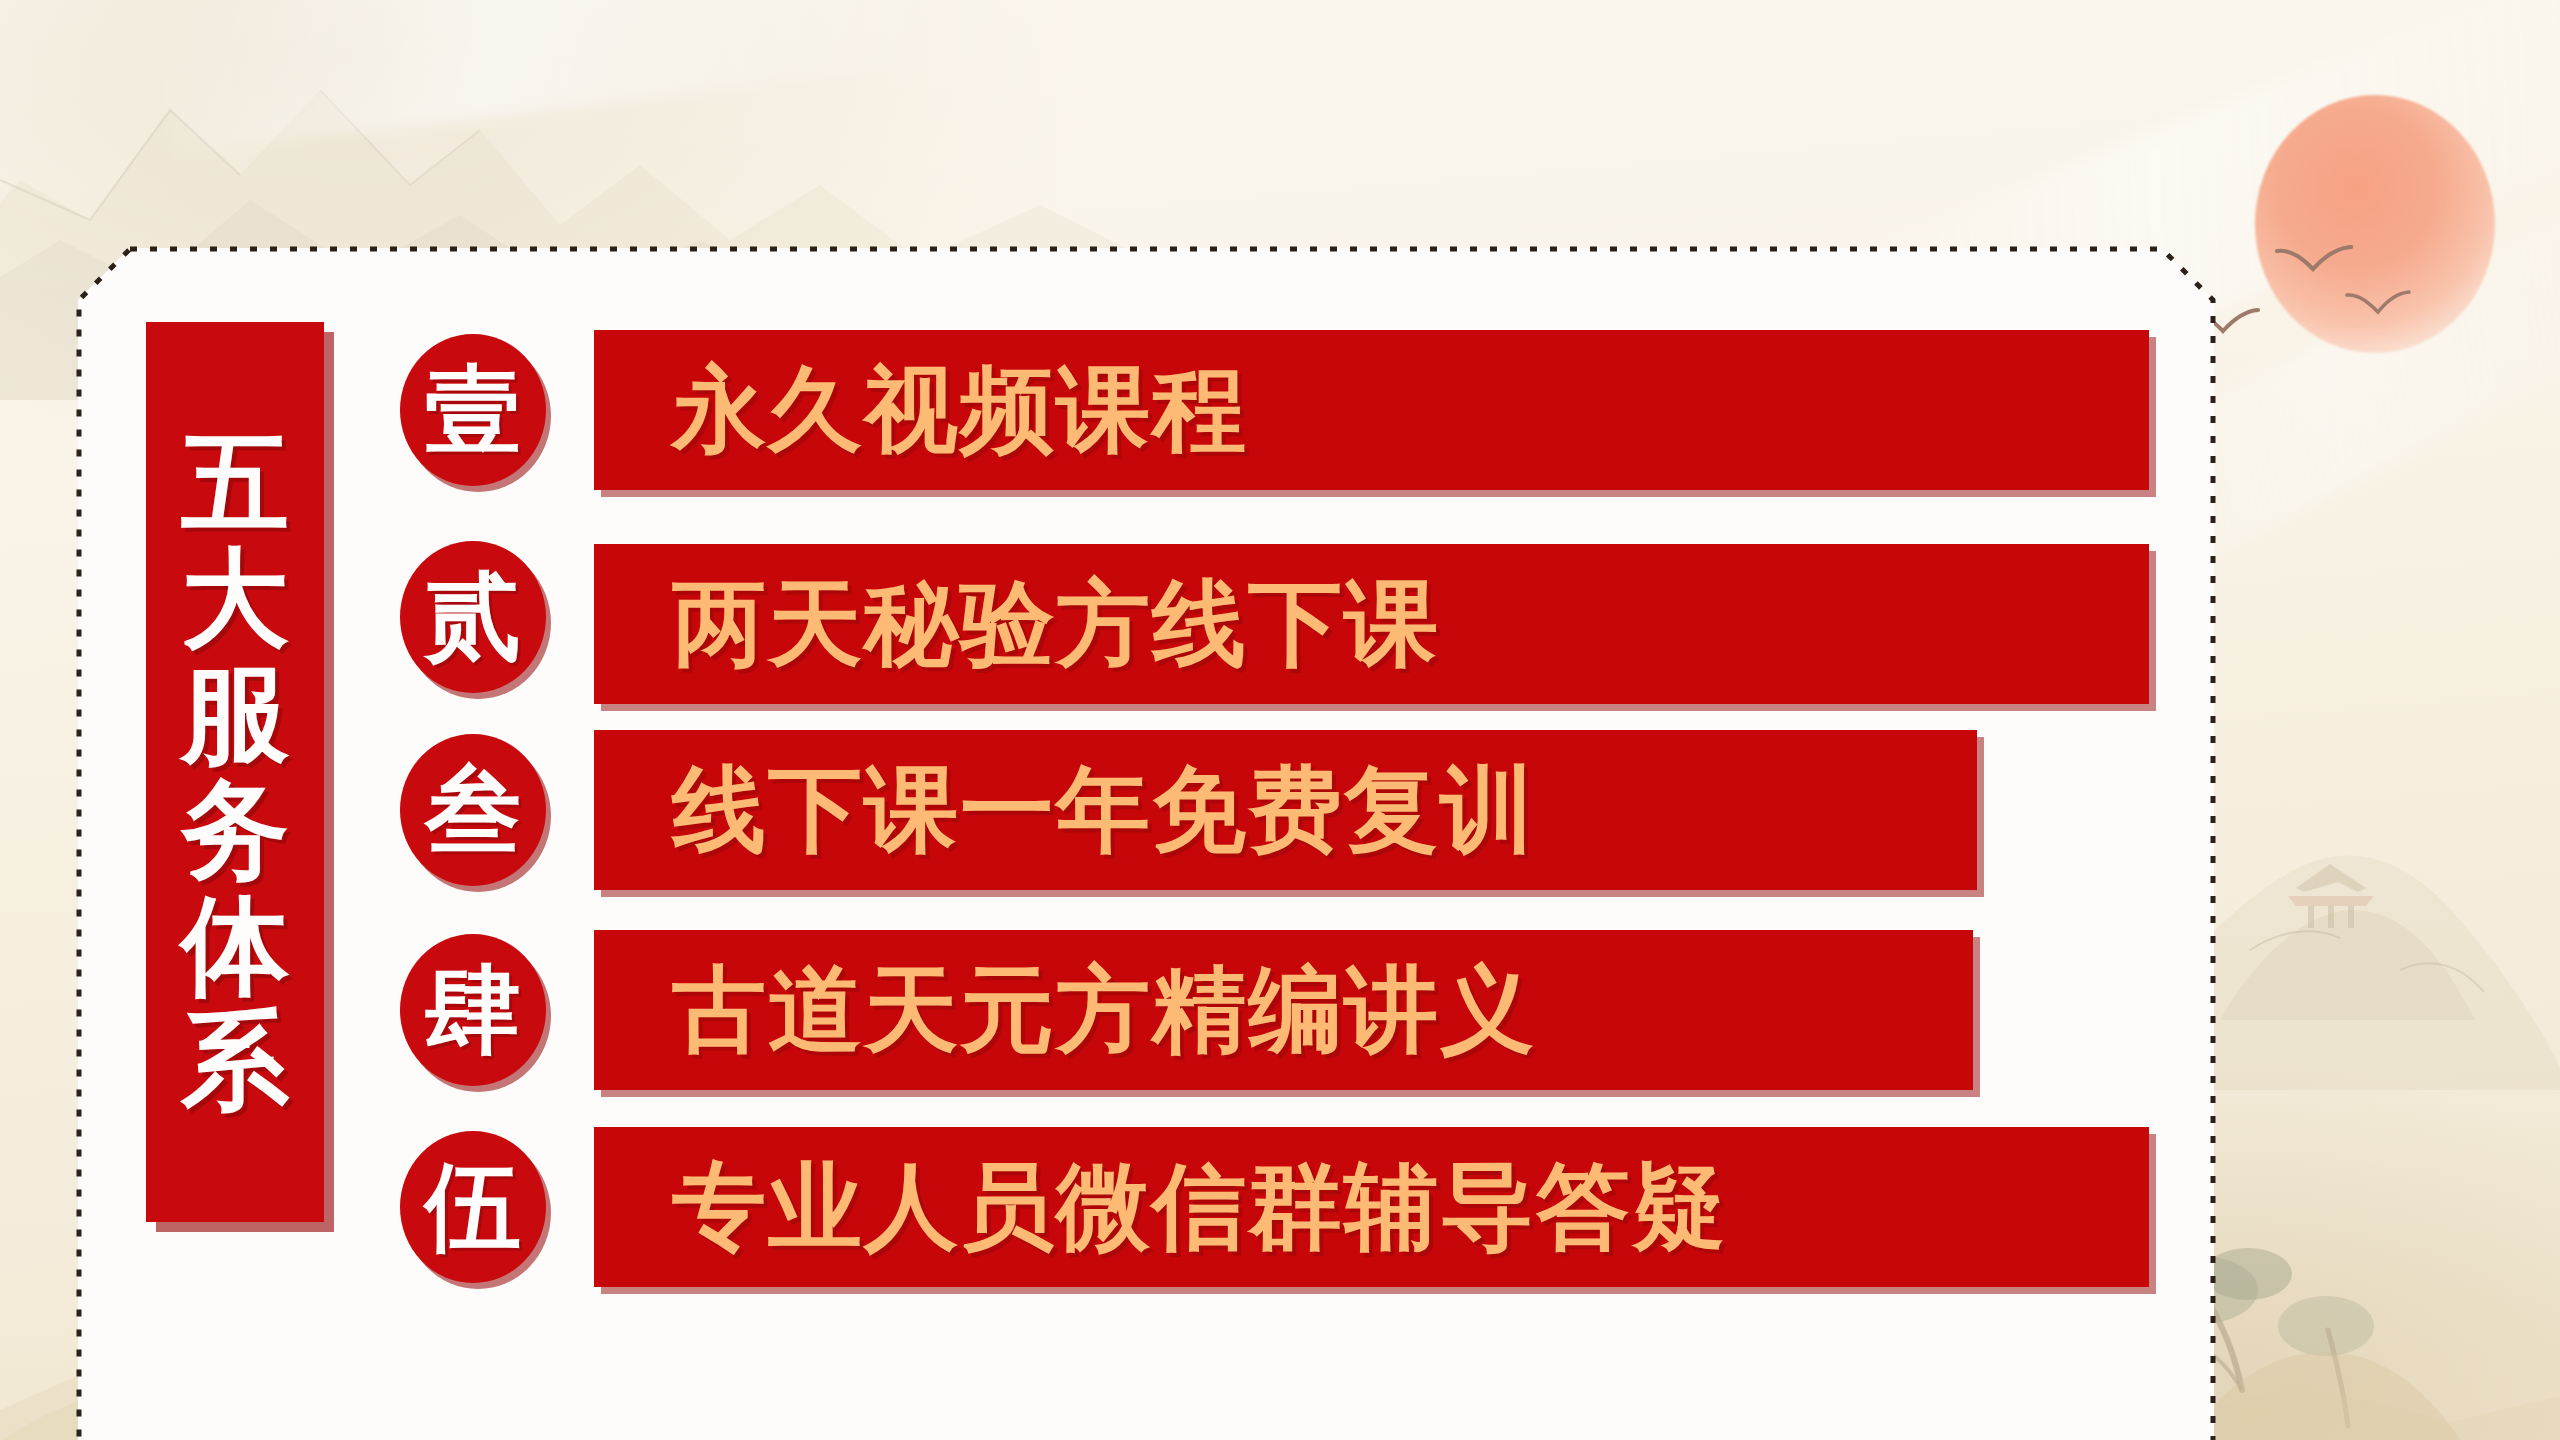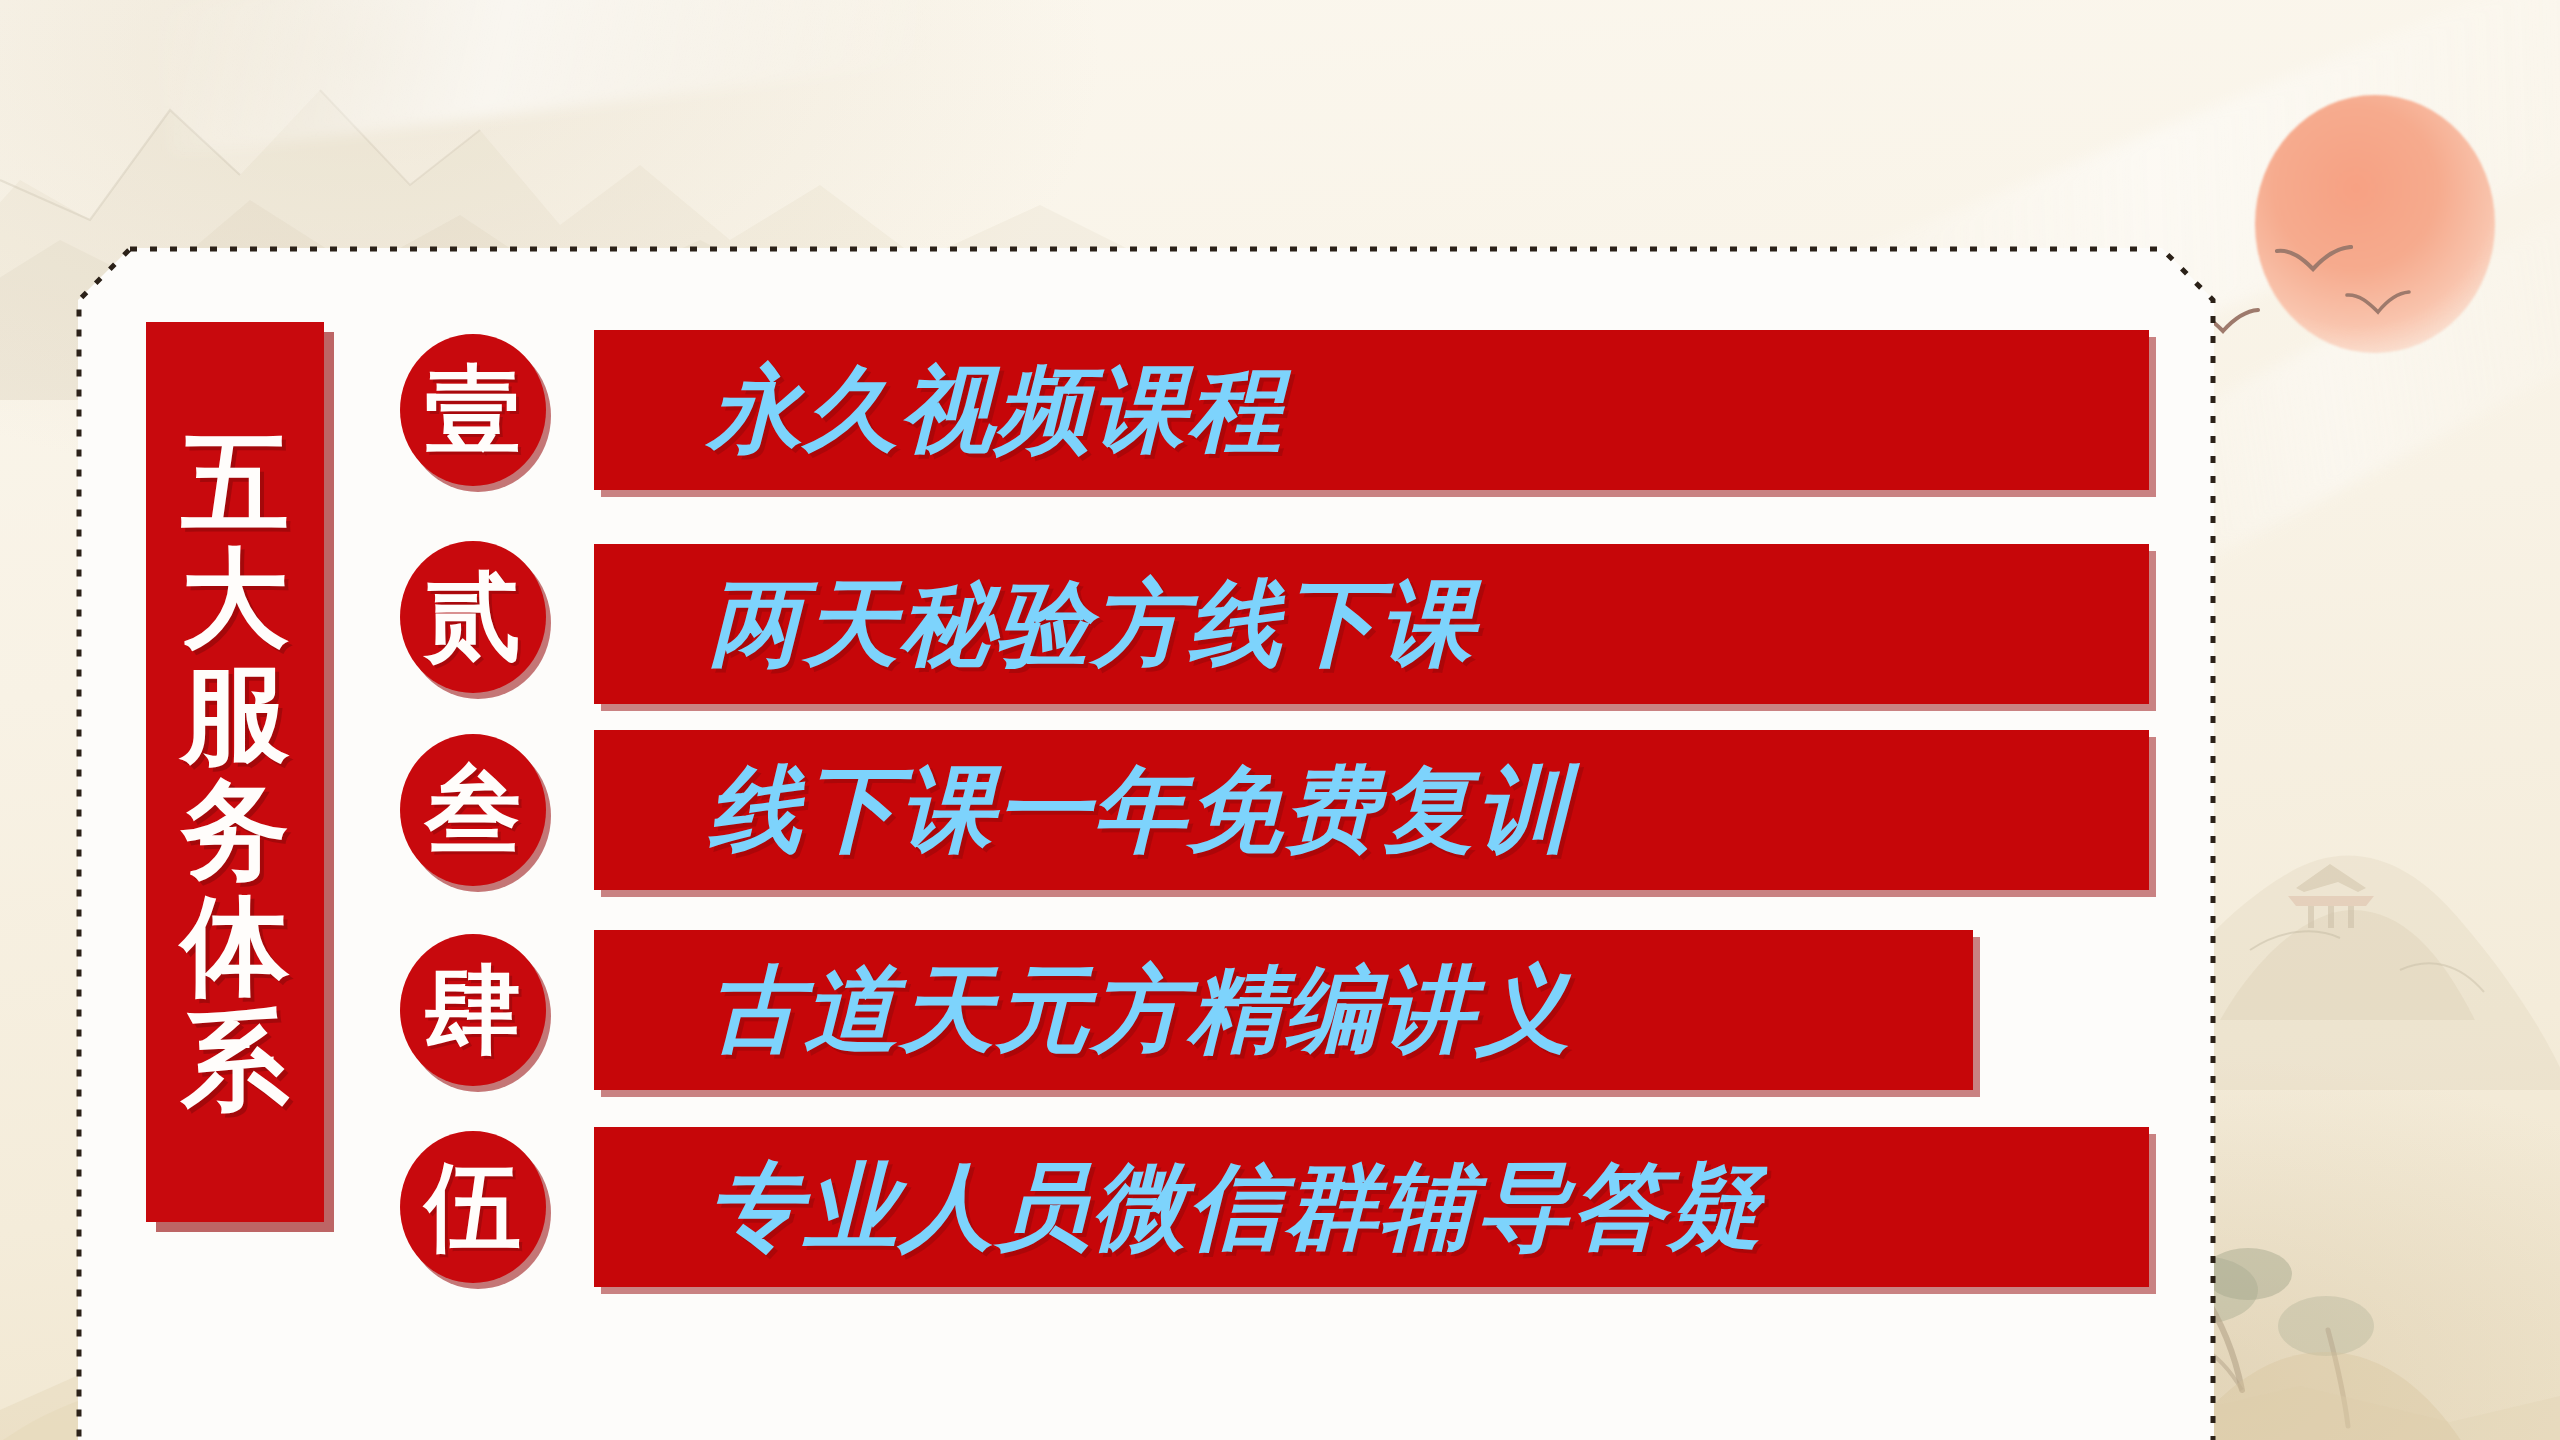--- a/index.html
+++ b/index.html
@@ -63,25 +63,24 @@
     color:#fffdfb;font-weight:700;font-size:96px;line-height:1;
     text-shadow:3px 3px 0 rgba(135,7,9,.5);
     font-family:"DejaVu Sans","Liberation Sans",sans-serif;
   }
   .bar{
     margin-left:48px;height:160px;background:#c60609;
     display:flex;align-items:center;flex:0 0 auto;
     box-shadow:7px 7px 0 rgba(150,8,10,.5);
   }
   .bar span{
-    color:#7dd3fc;font-weight:700;font-size:94px;letter-spacing:2px;
-    padding-left:114px;white-space:nowrap;
+    color:#fdba74;font-weight:700;font-size:94px;letter-spacing:2px;
+    padding-left:78px;white-space:nowrap;
     text-shadow:4px 4px 0 rgba(140,6,8,.45);
     font-family:"DejaVu Sans","Liberation Sans",sans-serif;
-    font-style:italic;
   }
 </style>
 </head>
 <body>
 
 <div id="stage">
 
   <div class="bg-layer">
 
     <svg class="mtn" style="left:-60px;top:-30px;width:1250px;height:430px;opacity:.42" viewBox="0 0 1250 430">
@@ -177,21 +176,21 @@
     </div>
     <div class="bar" style="width:1555px;margin-top:14px;">
       <span>两天秘验方线下课</span>
     </div>
   </div>
 
   <div class="row" style="top:730px;">
     <div class="numcircle">
       <span>叁</span>
     </div>
-    <div class="bar" style="width:1555px;">
+    <div class="bar" style="width:1383px;">
       <span>线下课一年免费复训</span>
     </div>
   </div>
 
   <div class="row" style="top:930px;">
     <div class="numcircle">
       <span>肆</span>
     </div>
     <div class="bar" style="width:1379px;">
       <span>古道天元方精编讲义</span>

